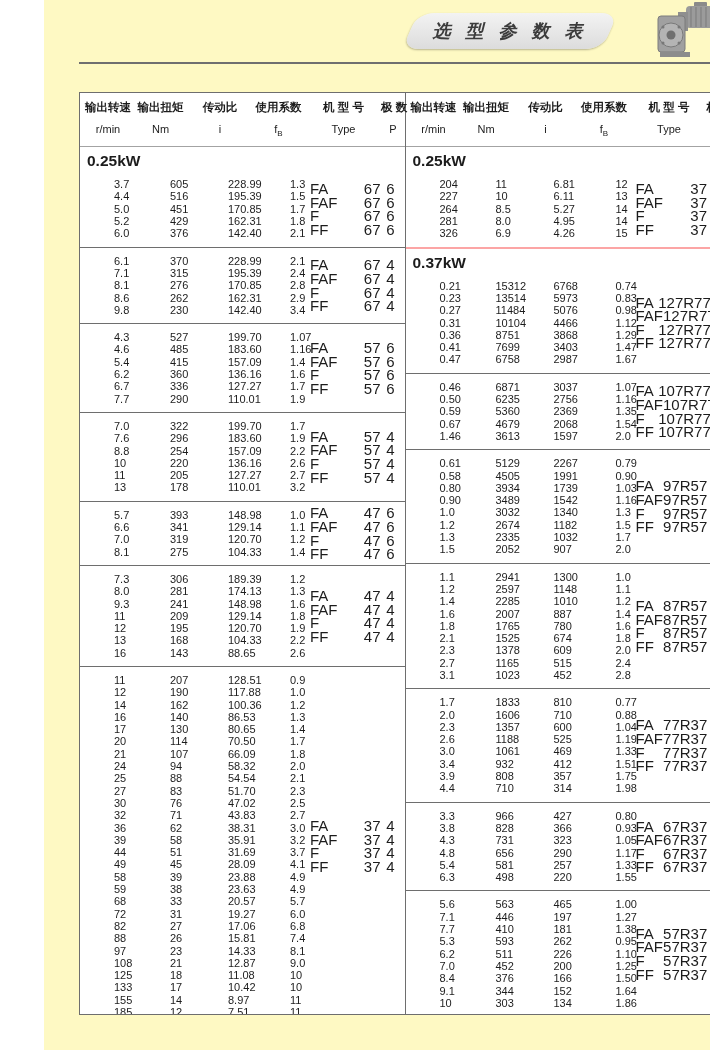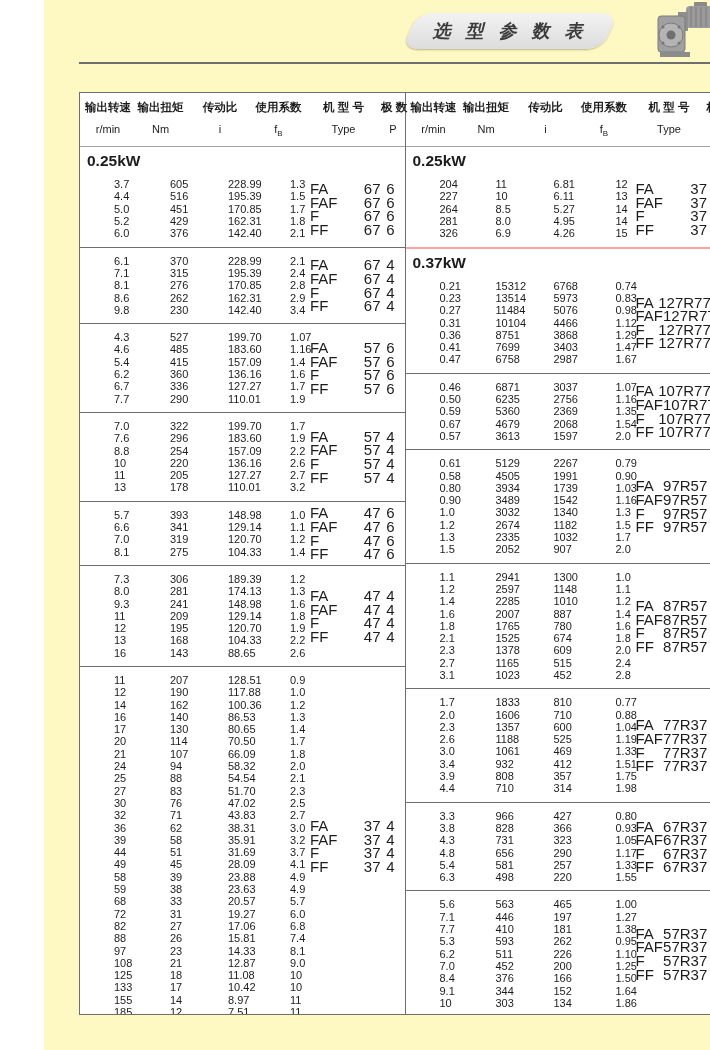--- a/index.html
+++ b/index.html
@@ -652,21 +652,21 @@
               <span>2756</span>
               <span>1.16</span>
               <span>0.59</span>
               <span>5360</span>
               <span>2369</span>
               <span>1.35</span>
               <span>0.67</span>
               <span>4679</span>
               <span>2068</span>
               <span>1.54</span>
-              <span>0.57</span>
+              <span>1.46</span>
               <span>3613</span>
               <span>1597</span>
               <span>2.0</span>
             </div>
             <div class="models">
               <div class="mrow">
                 <span class="mt">FA</span>
                 <span class="mm">107R77</span>
                 <span class="mp">4</span>
               </div>

